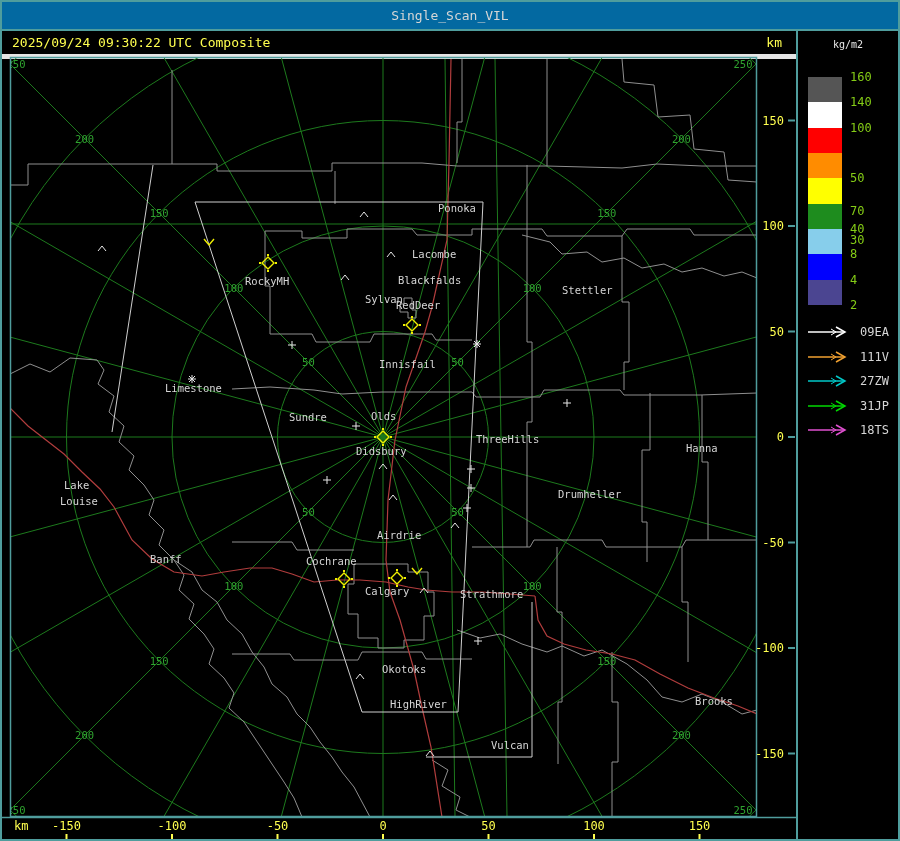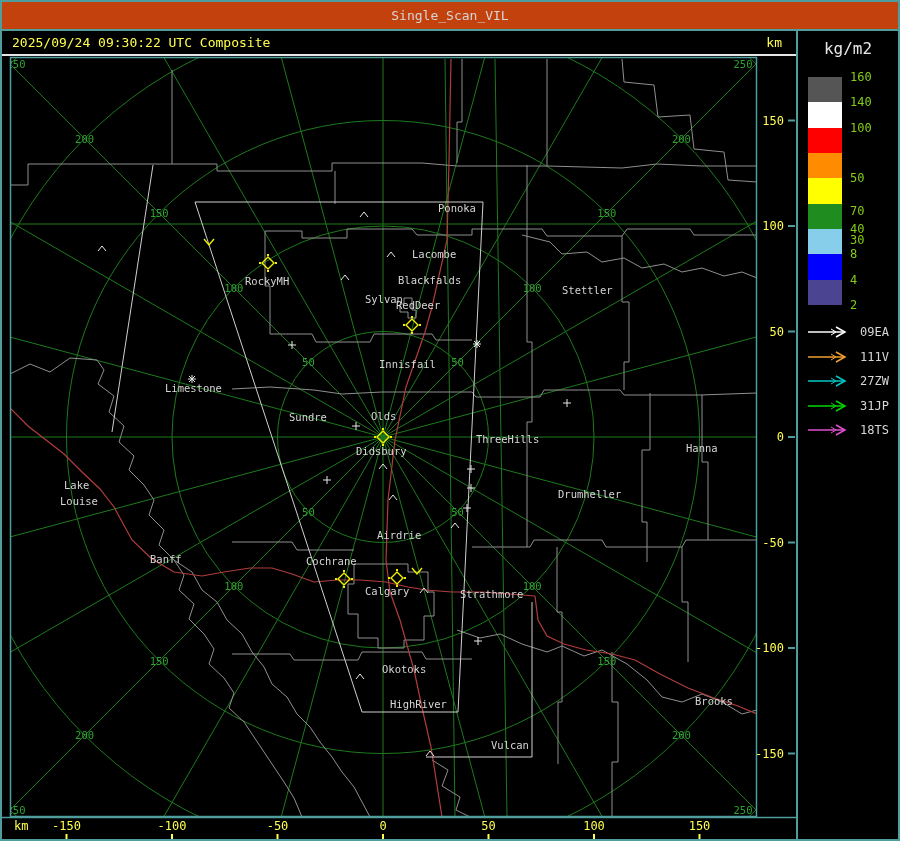--- a/index.html
+++ b/index.html
@@ -1,30 +1,30 @@
 <!DOCTYPE html>
 <html><head>
 <meta charset="utf-8">
 <style>
   html,body{margin:0;padding:0;background:#000;}
   #root{position:relative;width:900px;height:841px;background:#000;
         border:2px solid #4f9d9d;box-sizing:border-box;overflow:hidden;
         font-family:"DejaVu Sans Mono","Liberation Mono",monospace;}
   #title-bar{position:absolute;left:0;top:0;width:896px;height:27px;
         border-bottom:2px solid #4f9d9d;color:#d6d6d6;font-size:13px;
-        text-align:center;line-height:27px;background:#c2410c;}
+        text-align:center;line-height:27px;background:#0369a1;}
   #header-row{position:absolute;left:0;top:29px;width:794px;height:23px;
-        border-bottom:2px solid #e5e5e5;color:#ffff4f;font-size:13px;line-height:23px;}
+        border-bottom:5px solid #e5e5e5;color:#ffff4f;font-size:13px;line-height:23px;}
   #header-time{position:absolute;left:10px;top:0;}
   #header-km{position:absolute;right:14px;top:0;}
   #map-svg{position:absolute;left:0;top:54px;width:794px;height:783px;}
   #legend-panel{position:absolute;left:794px;top:29px;width:102px;height:808px;
         border-left:2px solid #4f9d9d;background:#000;}
   #colorbar-title{position:absolute;left:0;top:8px;width:100px;text-align:center;
-        color:#e8e8e8;font-size:16px;}
+        color:#e8e8e8;font-size:10px;}
   .swatch{position:absolute;left:10px;width:34px;}
   .cb-label{position:absolute;left:52px;color:#84cc16;font-size:12px;line-height:12px;}
   .site-row{position:absolute;left:8px;height:20px;}
   .site-label{position:absolute;left:54px;top:2px;color:#d6d6d6;font-size:12px;}
   .site-arrow{position:absolute;left:0;top:2px;}
 </style>
 </head>
 <body>
 
 <div id="root">

